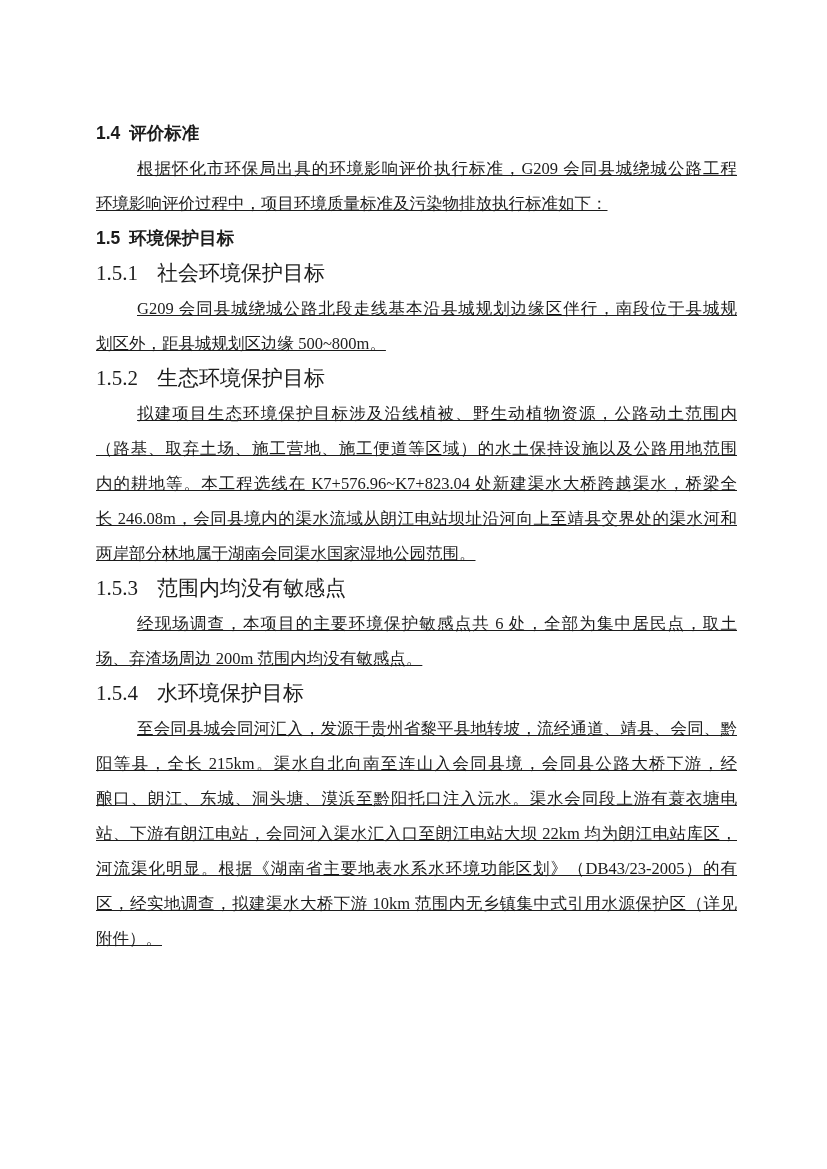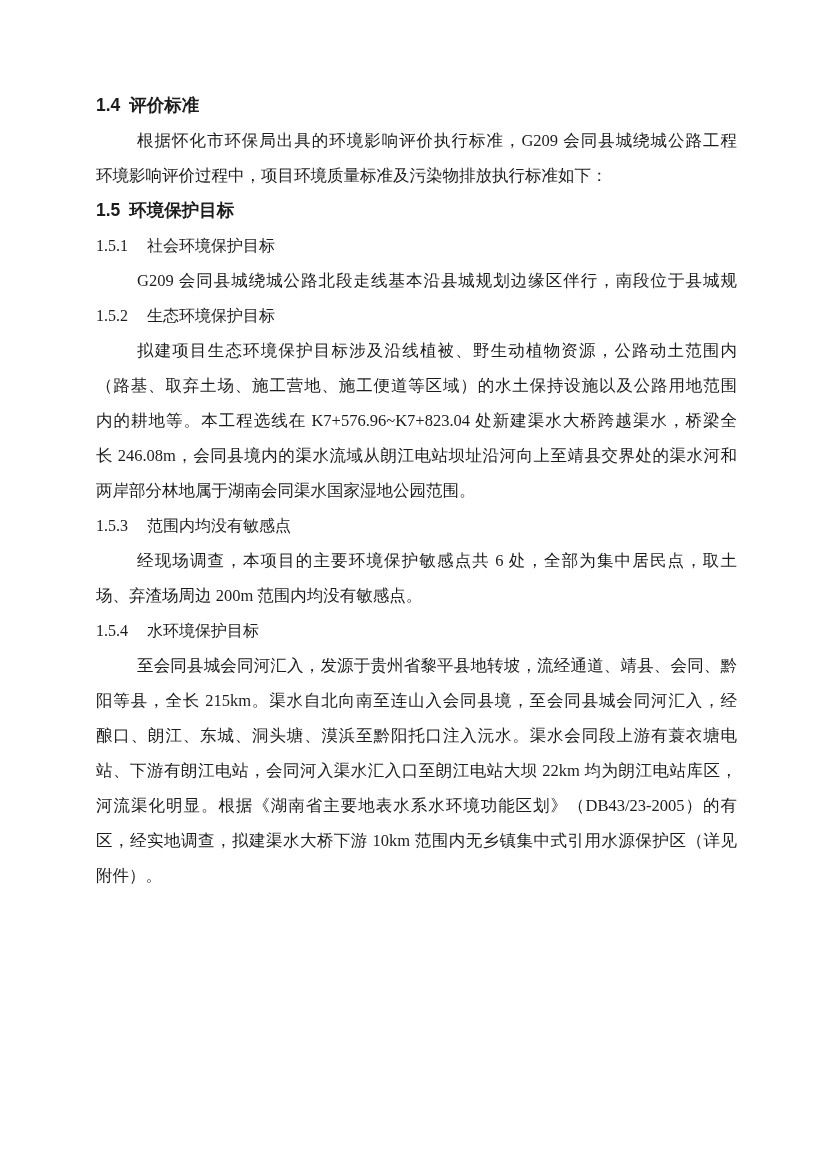--- a/index.html
+++ b/index.html
@@ -9,20 +9,21 @@
   }
   .page {
     position: relative;
     width: 827px;
     height: 1012px;
     background: #ffffff;
     color: #1c1c1c;
     font-family: "Liberation Serif", "DejaVu Serif", serif;
     font-size: 16.5px;
     overflow: hidden;
+    margin-top: 28px;
   }
   .content {
     position: absolute;
     left: 96px;
     top: 88px;
     width: 641px;
   }
   .heading {
     line-height: 35px;
     min-height: 35px;
@@ -31,28 +32,29 @@
     font-size: 17.5px;
     text-align: left;
   }
   .heading .title-gap {
     margin-left: 9px;
   }
   .subheading {
     line-height: 35px;
     min-height: 35px;
     font-weight: normal;
-    font-size: 16px;
+    font-size: 21px;
     text-align: left;
   }
   .subheading .title-gap {
     margin-left: 19px;
   }
   .paragraph {
     margin: 0;
+    text-decoration: underline;
   }
   .line {
     line-height: 35px;
     min-height: 35px;
     text-align: justify;
     text-align-last: justify;
   }
   .line.indent {
     text-indent: 41px;
   }
@@ -76,38 +78,39 @@
   <div class="content" id="doc-content">
       <div class="heading"><span class="num">1.4</span><span class="title-gap">评价标准</span></div>
       <div class="paragraph">
         <div class="line indent">根据怀化市环保局出具的环境影响评价执行标准，G209 会同县城绕城公路工程</div>
         <div class="line last">环境影响评价过程中，项目环境质量标准及污染物排放执行标准如下：</div>
       </div>
       <div class="heading"><span class="num">1.5</span><span class="title-gap">环境保护目标</span></div>
       <div class="subheading"><span class="num">1.5.1</span><span class="title-gap">社会环境保护目标</span></div>
       <div class="paragraph">
         <div class="line indent">G209 会同县城绕城公路北段走线基本沿县城规划边缘区伴行，南段位于县城规</div>
+        <div class="line last">划区外，距县城规划区边缘 500~800m。</div>
       </div>
       <div class="subheading"><span class="num">1.5.2</span><span class="title-gap">生态环境保护目标</span></div>
       <div class="paragraph">
         <div class="line indent">拟建项目生态环境保护目标涉及沿线植被、野生动植物资源，公路动土范围内</div>
         <div class="line">（路基、取弃土场、施工营地、施工便道等区域）的水土保持设施以及公路用地范围</div>
         <div class="line">内的耕地等。本工程选线在 K7+576.96~K7+823.04 处新建渠水大桥跨越渠水，桥梁全</div>
         <div class="line">长 246.08m，会同县境内的渠水流域从朗江电站坝址沿河向上至靖县交界处的渠水河和</div>
         <div class="line last">两岸部分林地属于湖南会同渠水国家湿地公园范围。</div>
       </div>
       <div class="subheading"><span class="num">1.5.3</span><span class="title-gap">范围内均没有敏感点</span></div>
       <div class="paragraph">
         <div class="line indent">经现场调查，本项目的主要环境保护敏感点共 6 处，全部为集中居民点，取土</div>
         <div class="line last">场、弃渣场周边 200m 范围内均没有敏感点。</div>
       </div>
       <div class="subheading"><span class="num">1.5.4</span><span class="title-gap">水环境保护目标</span></div>
       <div class="paragraph">
         <div class="line indent">至会同县城会同河汇入，发源于贵州省黎平县地转坡，流经通道、靖县、会同、黔</div>
-        <div class="line">阳等县，全长 215km。渠水自北向南至连山入会同县境，至会同县城会同河汇入，经</div>
+        <div class="line">阳等县，全长 215km。渠水自北向南至连山入会同县境，会同县公路大桥下游，经</div>
         <div class="line">酿口、朗江、东城、洞头塘、漠浜至黔阳托口注入沅水。渠水会同段上游有蓑衣塘电</div>
         <div class="line">站、下游有朗江电站，会同河入渠水汇入口至朗江电站大坝 22km 均为朗江电站库区，</div>
         <div class="line">河流渠化明显。根据《湖南省主要地表水系水环境功能区划》（DB43/23-2005）的有</div>
         <div class="line">区，经实地调查，拟建渠水大桥下游 10km 范围内无乡镇集中式引用水源保护区（详见</div>
         <div class="line last">附件）。</div>
       </div>
     </div>
   <div class="footer">6</div>
 </div>
 

